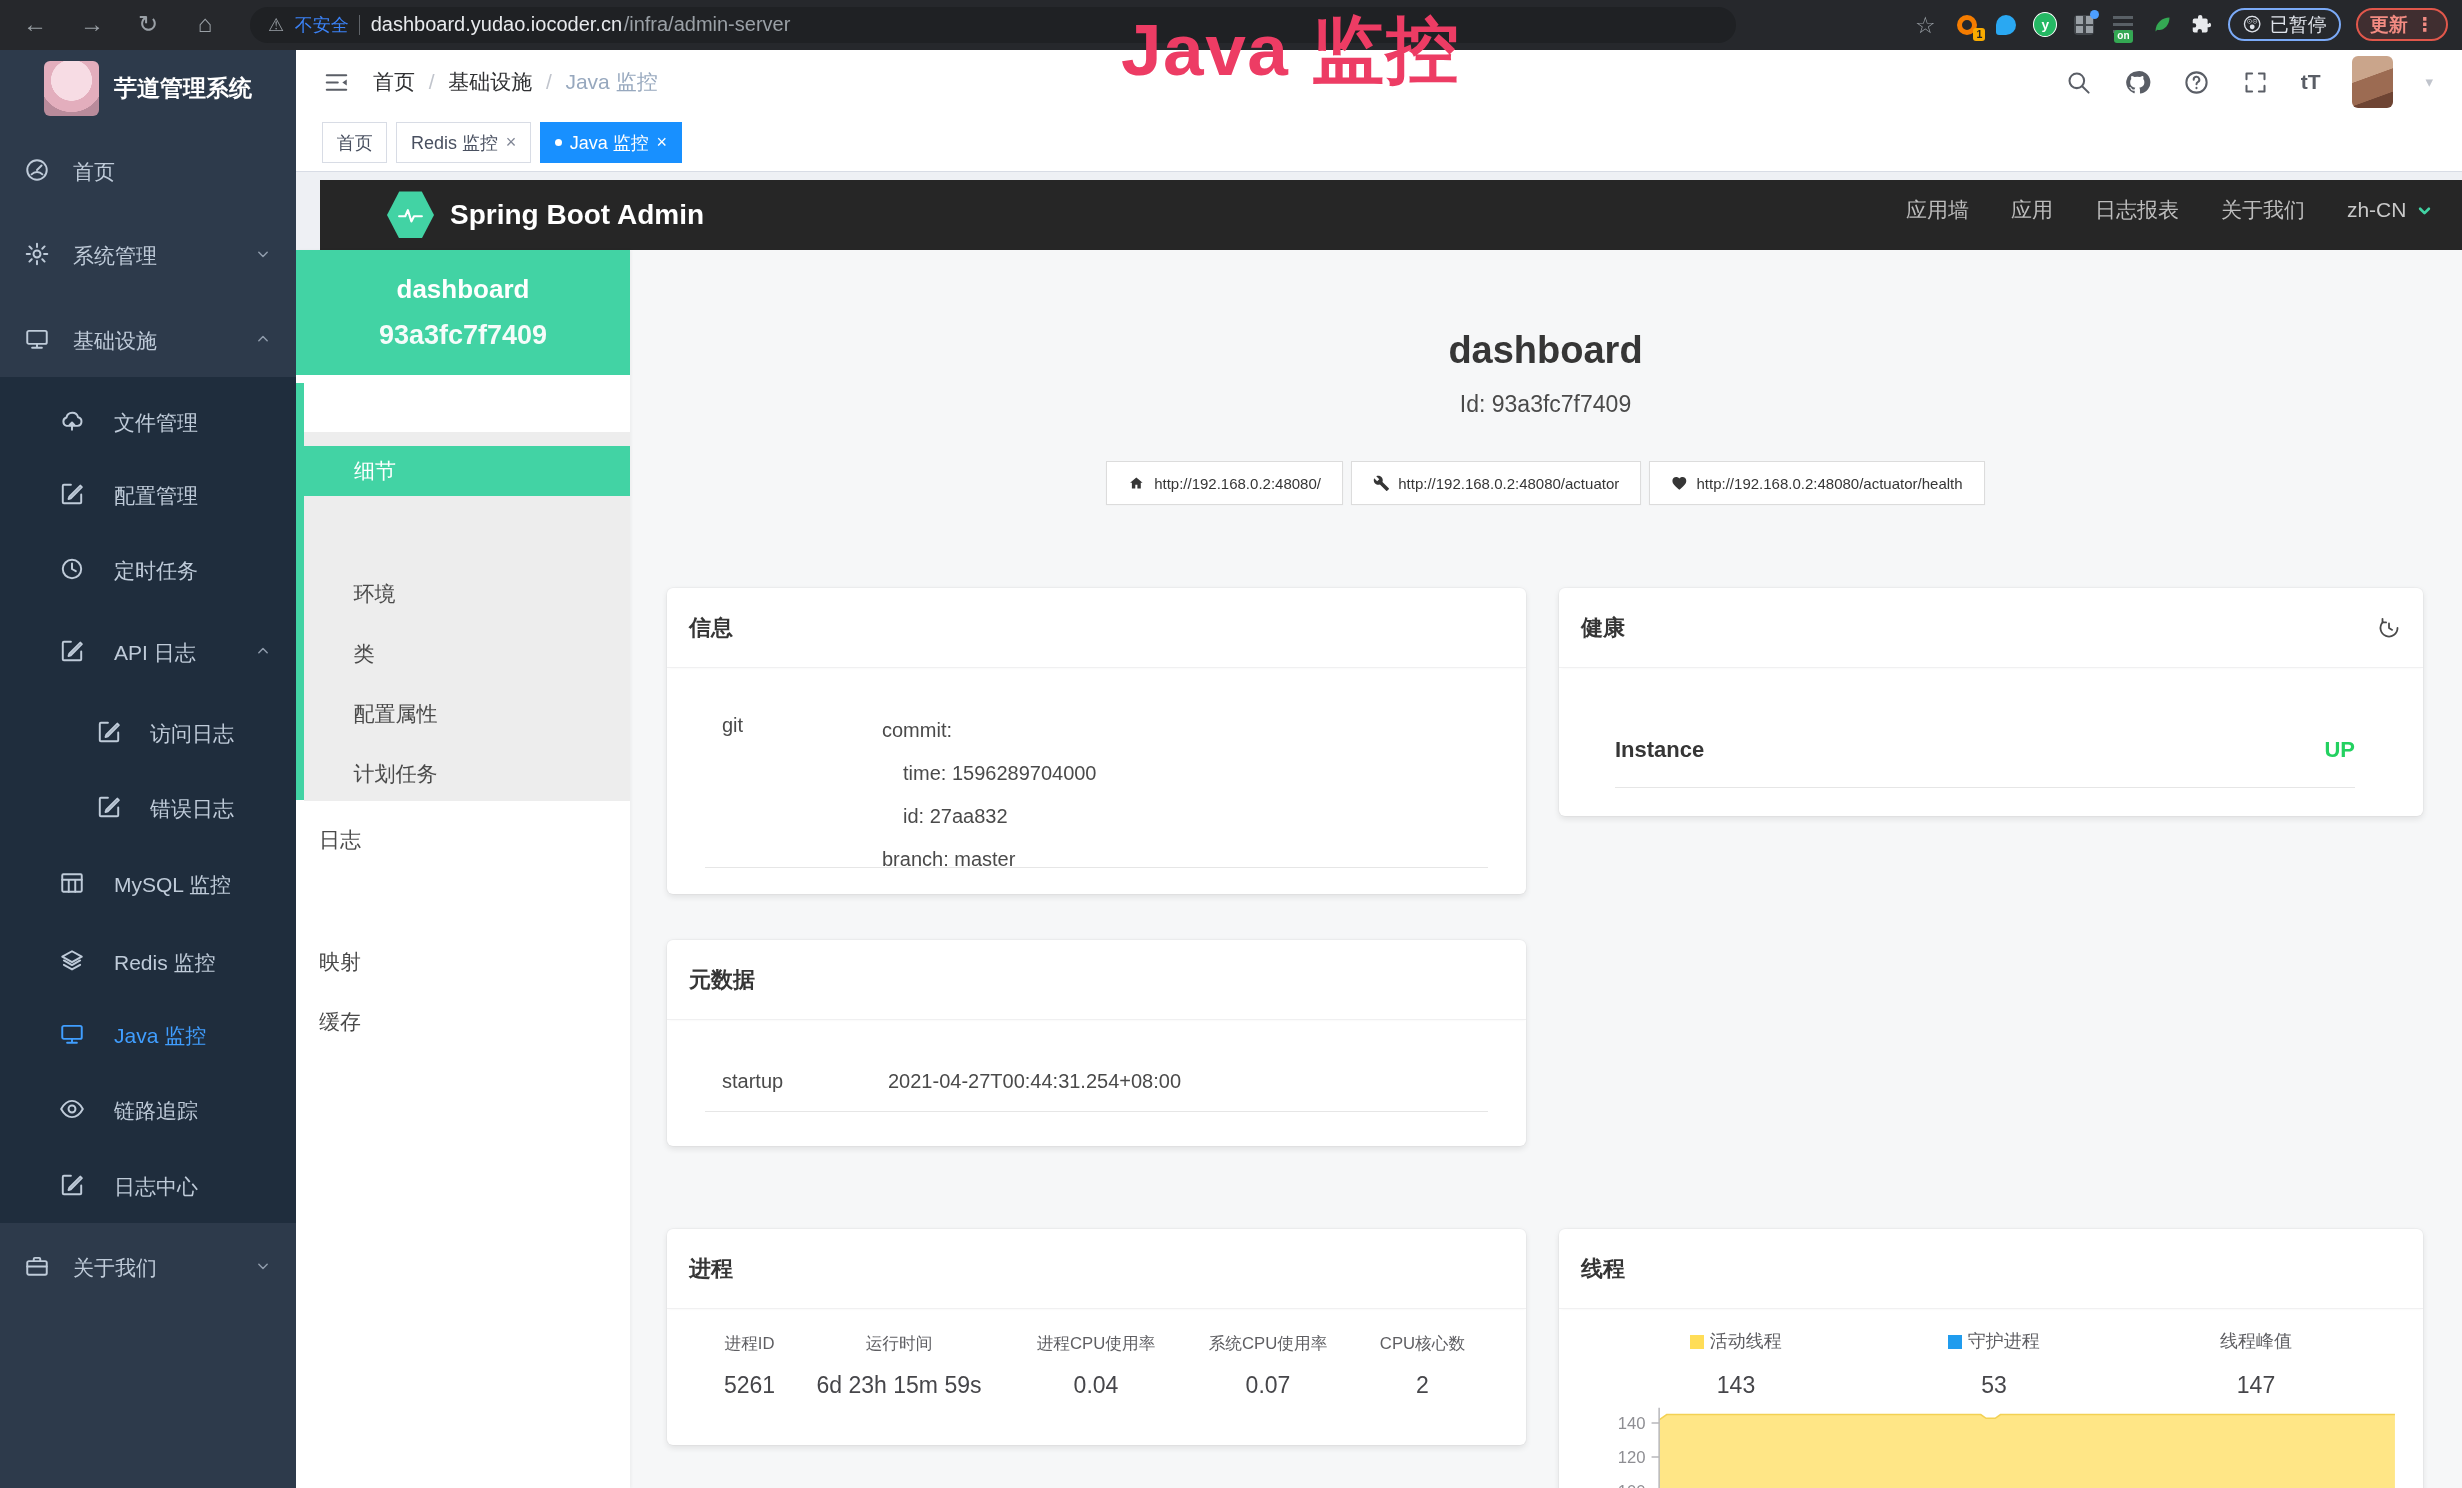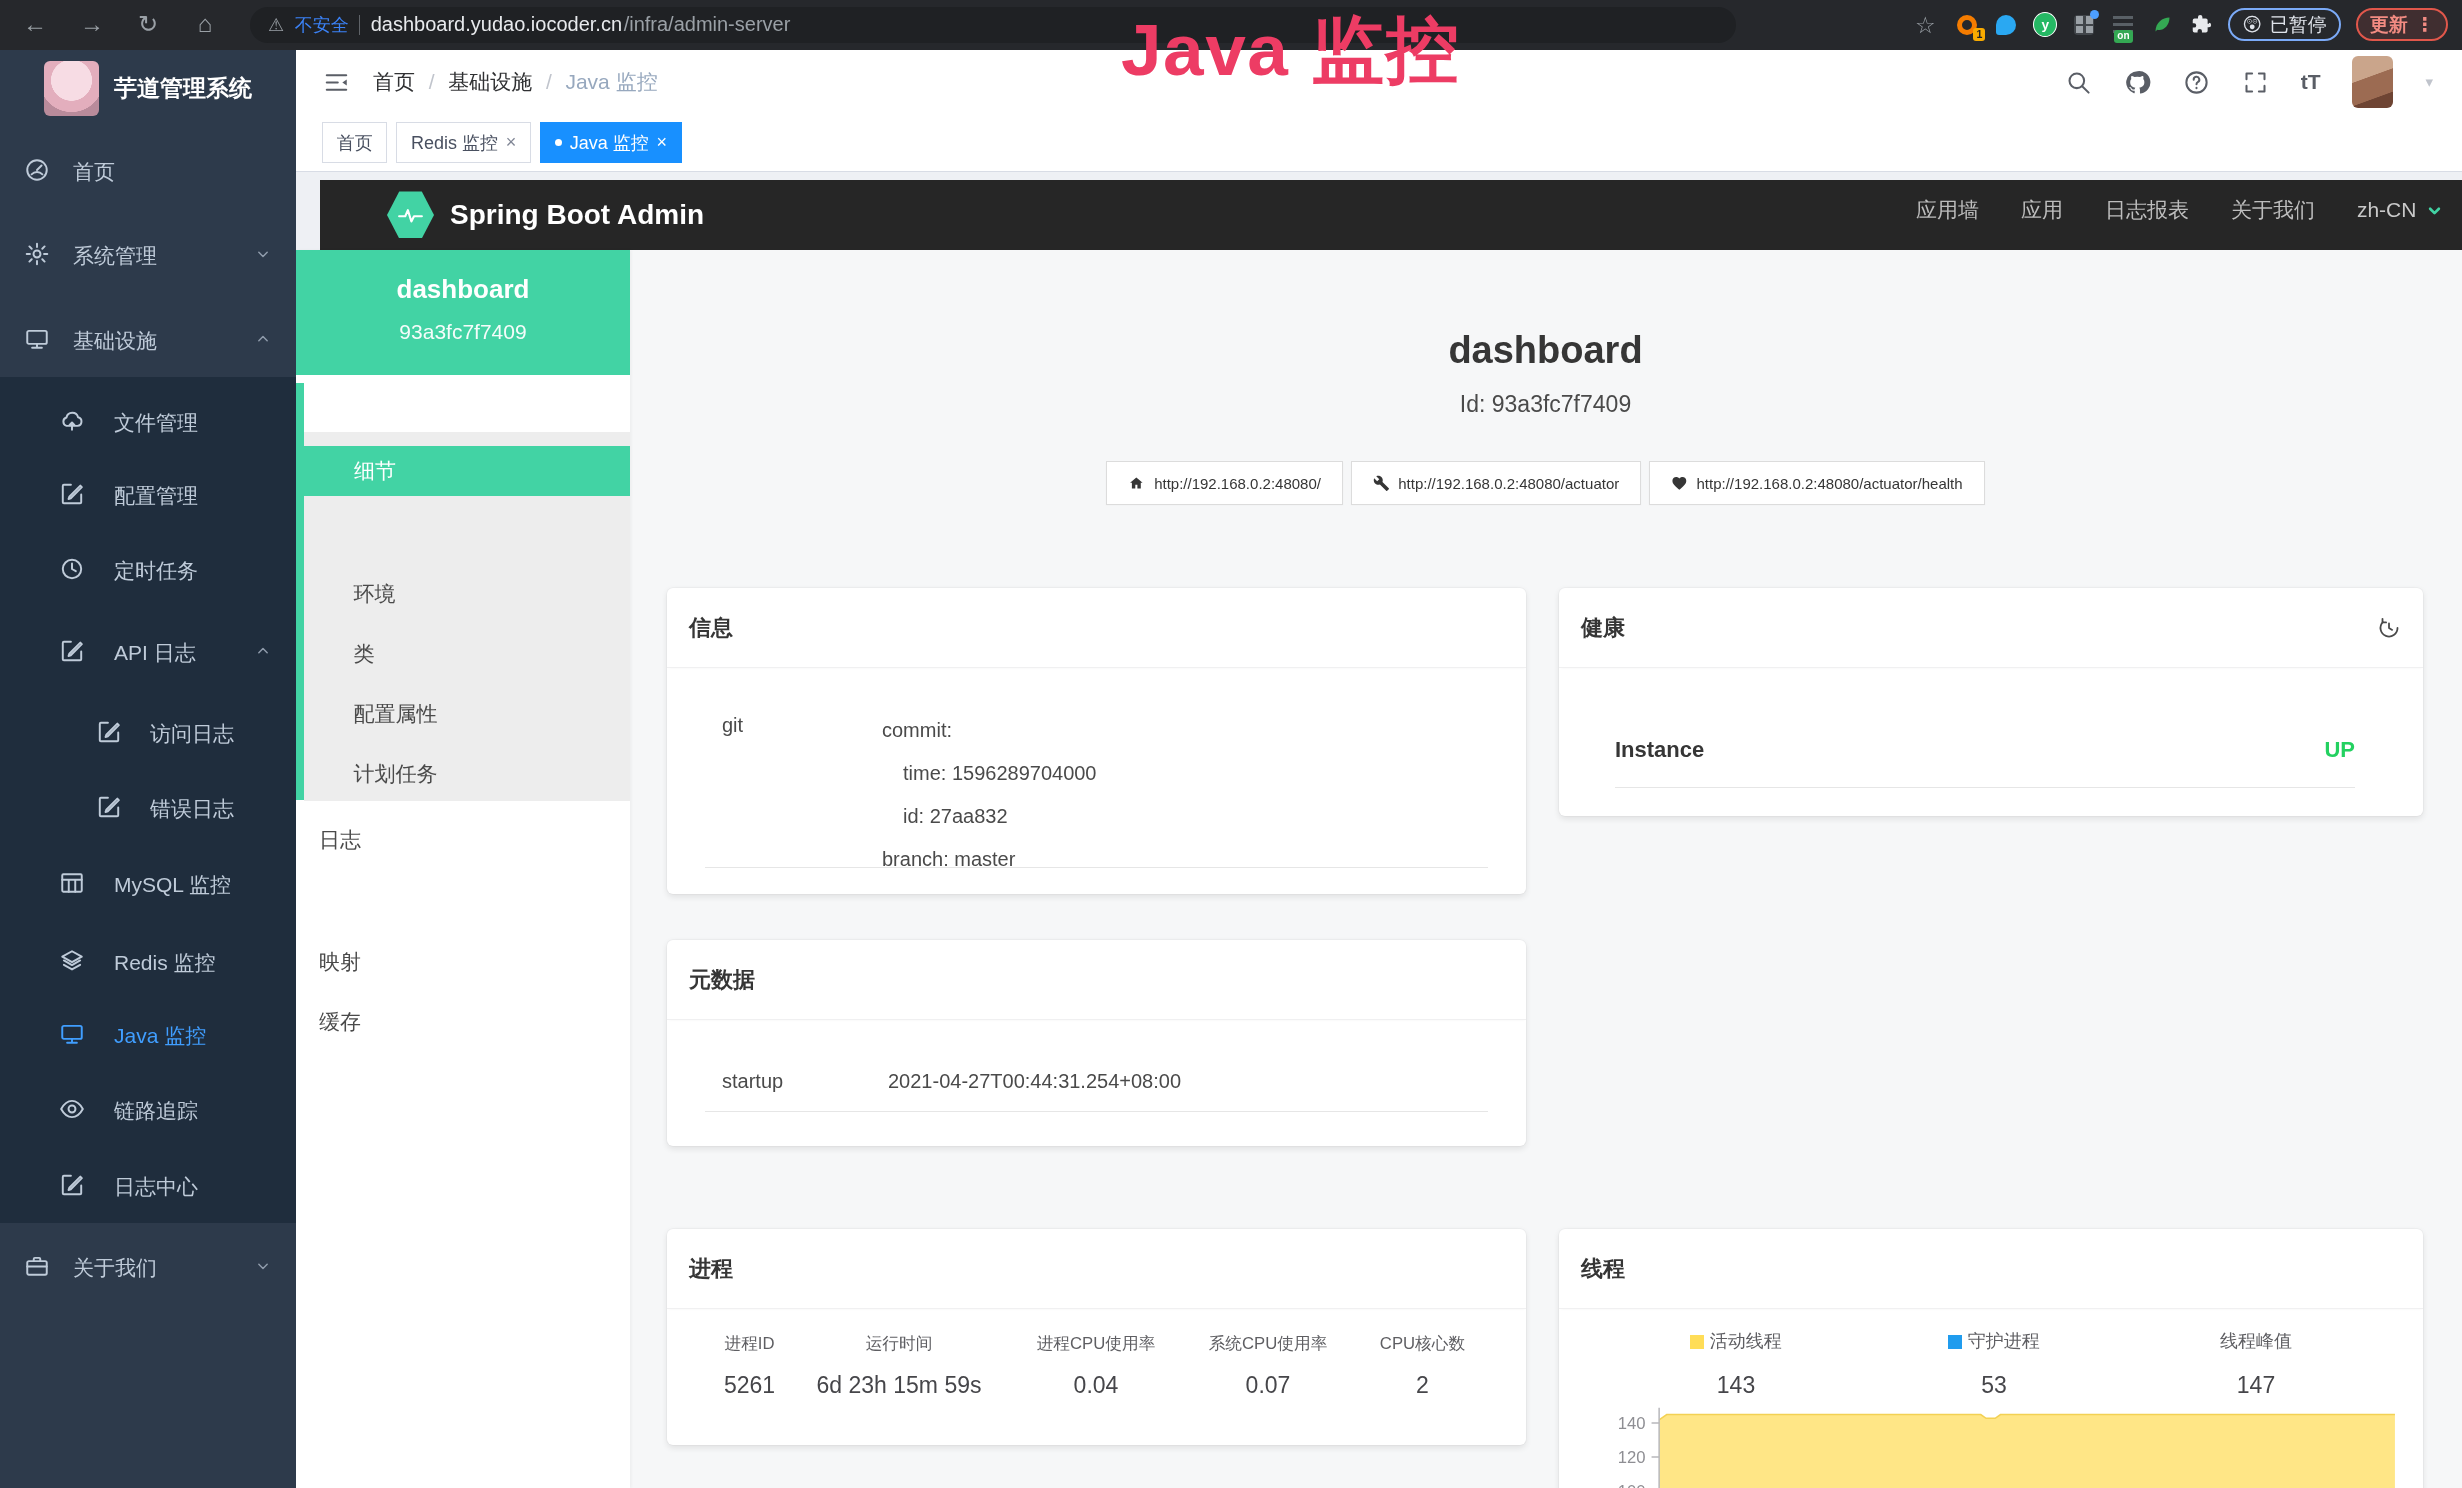--- a/index.html
+++ b/index.html
@@ -68,29 +68,29 @@
   .tag.active{background:#1890ff;border-color:#1890ff;color:#fff;}
   .tag.active .x{color:#fff;}
   .tag .dot{width:7.6px;height:7.6px;border-radius:50%;background:#fff;}
 
   
   #sba-content-bg{left:296px;top:250px;width:2167px;height:1238px;background:#f6f7f8;}
   #sba-header{left:296px;top:180px;width:2167px;height:70px;background:#262626;margin-left:24px;}
   #sba-logo{left:67px;top:11.4px;width:47px;height:47px;background:#42d3a4;
             clip-path:polygon(26% 0,74% 0,100% 50%,74% 100%,26% 100%,0 50%);display:flex;align-items:center;justify-content:center;}
   #sba-brand{left:130px;top:0;height:70px;display:flex;align-items:center;font-size:28px;font-weight:bold;color:#fff;}
-  #sba-nav{right:42px;top:0;height:60px;display:flex;align-items:center;gap:42px;font-size:21px;color:#bdbdbd;}
+  #sba-nav{right:52px;top:0;height:60px;display:flex;align-items:center;gap:42px;font-size:21px;color:#bdbdbd;}
   .sba-nav-item{cursor:pointer;}
   #sba-locale{display:flex;align-items:center;gap:7.6px;cursor:pointer;color:#c9c9c9;}
 
   
   #sba-side{left:296px;top:250px;width:334px;height:1238px;background:#fff;box-shadow:1.5px 0 3px rgba(0,0,0,.04);}
   #sba-inst{left:0;top:0;width:334px;height:125px;background:#42d3a4;color:#fff;text-align:center;cursor:pointer;}
   #sba-inst-name{left:0;top:24px;width:334px;font-size:26px;font-weight:bold;}
-  #sba-inst-id{left:0;top:70px;width:334px;font-size:21px;opacity:.95;}
+  #sba-inst-id{left:0;top:70px;width:334px;font-size:27px;opacity:.95;font-weight:bold;}
   #ins-strip{left:0;top:133px;width:7.6px;height:417px;background:#42d3a4;}
   #ins-label{left:7.6px;top:133px;width:326px;height:49px;background:#f7f7f7;display:flex;align-items:center;
              padding-left:18px;box-sizing:border-box;font-size:23px;font-weight:bold;color:#363636;}
   #ins-group{left:7.6px;top:182px;width:326px;height:369px;background:#ededed;}
   .sba-row{position:absolute;height:50px;display:flex;align-items:center;font-size:21px;color:#4a4a4a;cursor:pointer;box-sizing:border-box;}
   .sba-row.ins{left:7.6px;width:326px;padding-left:50px;}
   .sba-row.sel{left:0;width:334px;padding-left:58px;background:#42d3a4;color:#fff;}
   .sba-row.outer{left:0;width:334px;padding-left:23px;}
 
   

